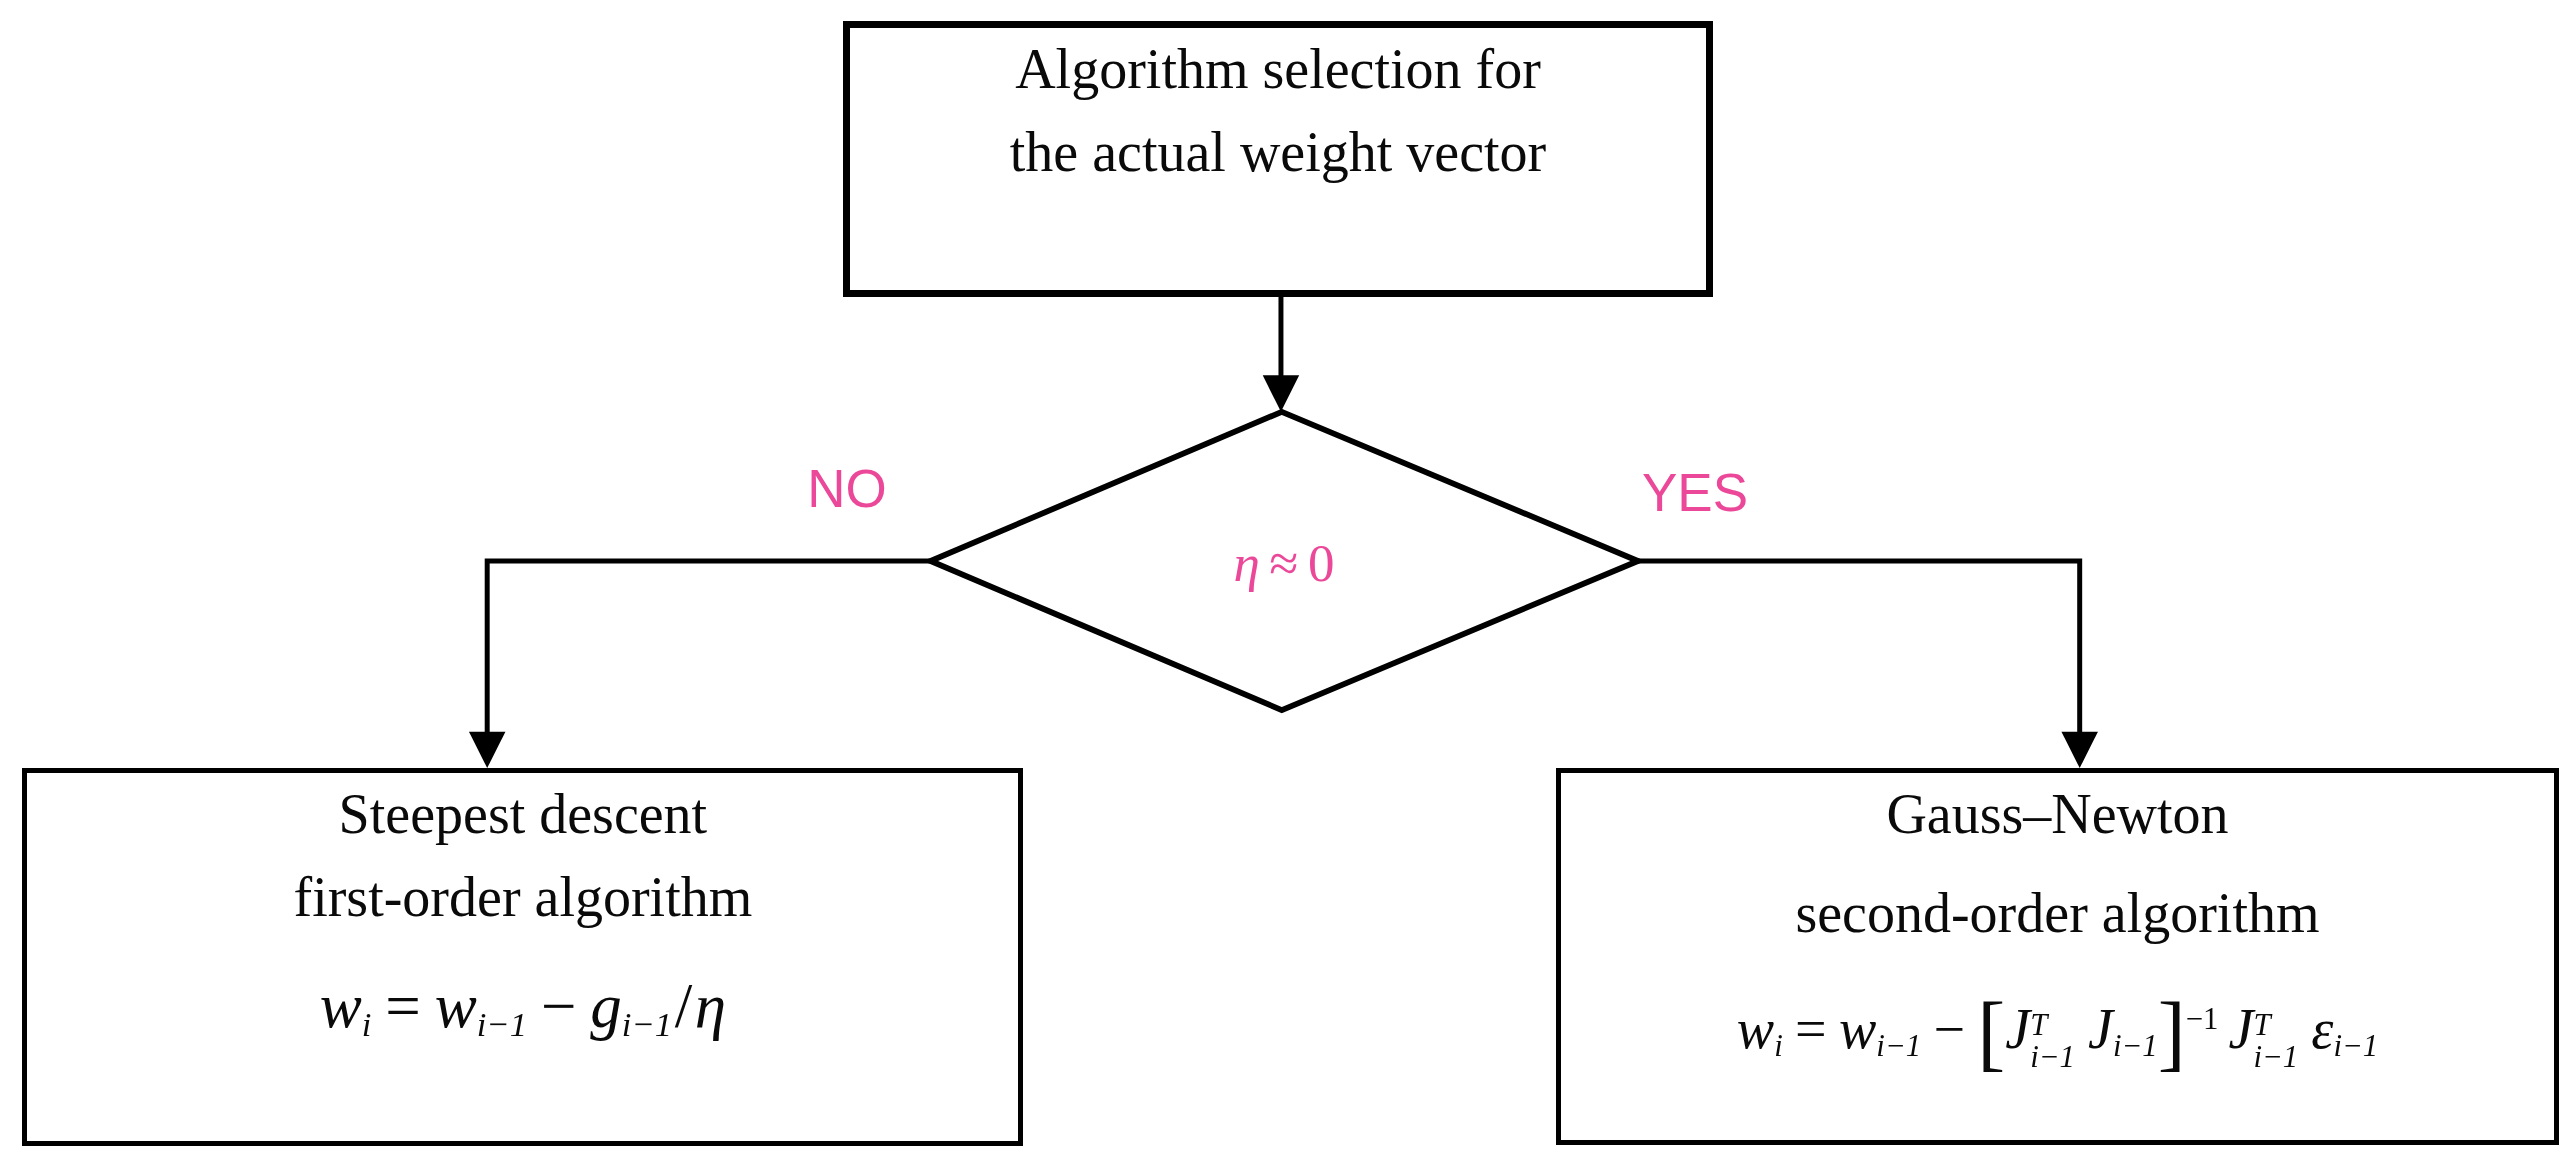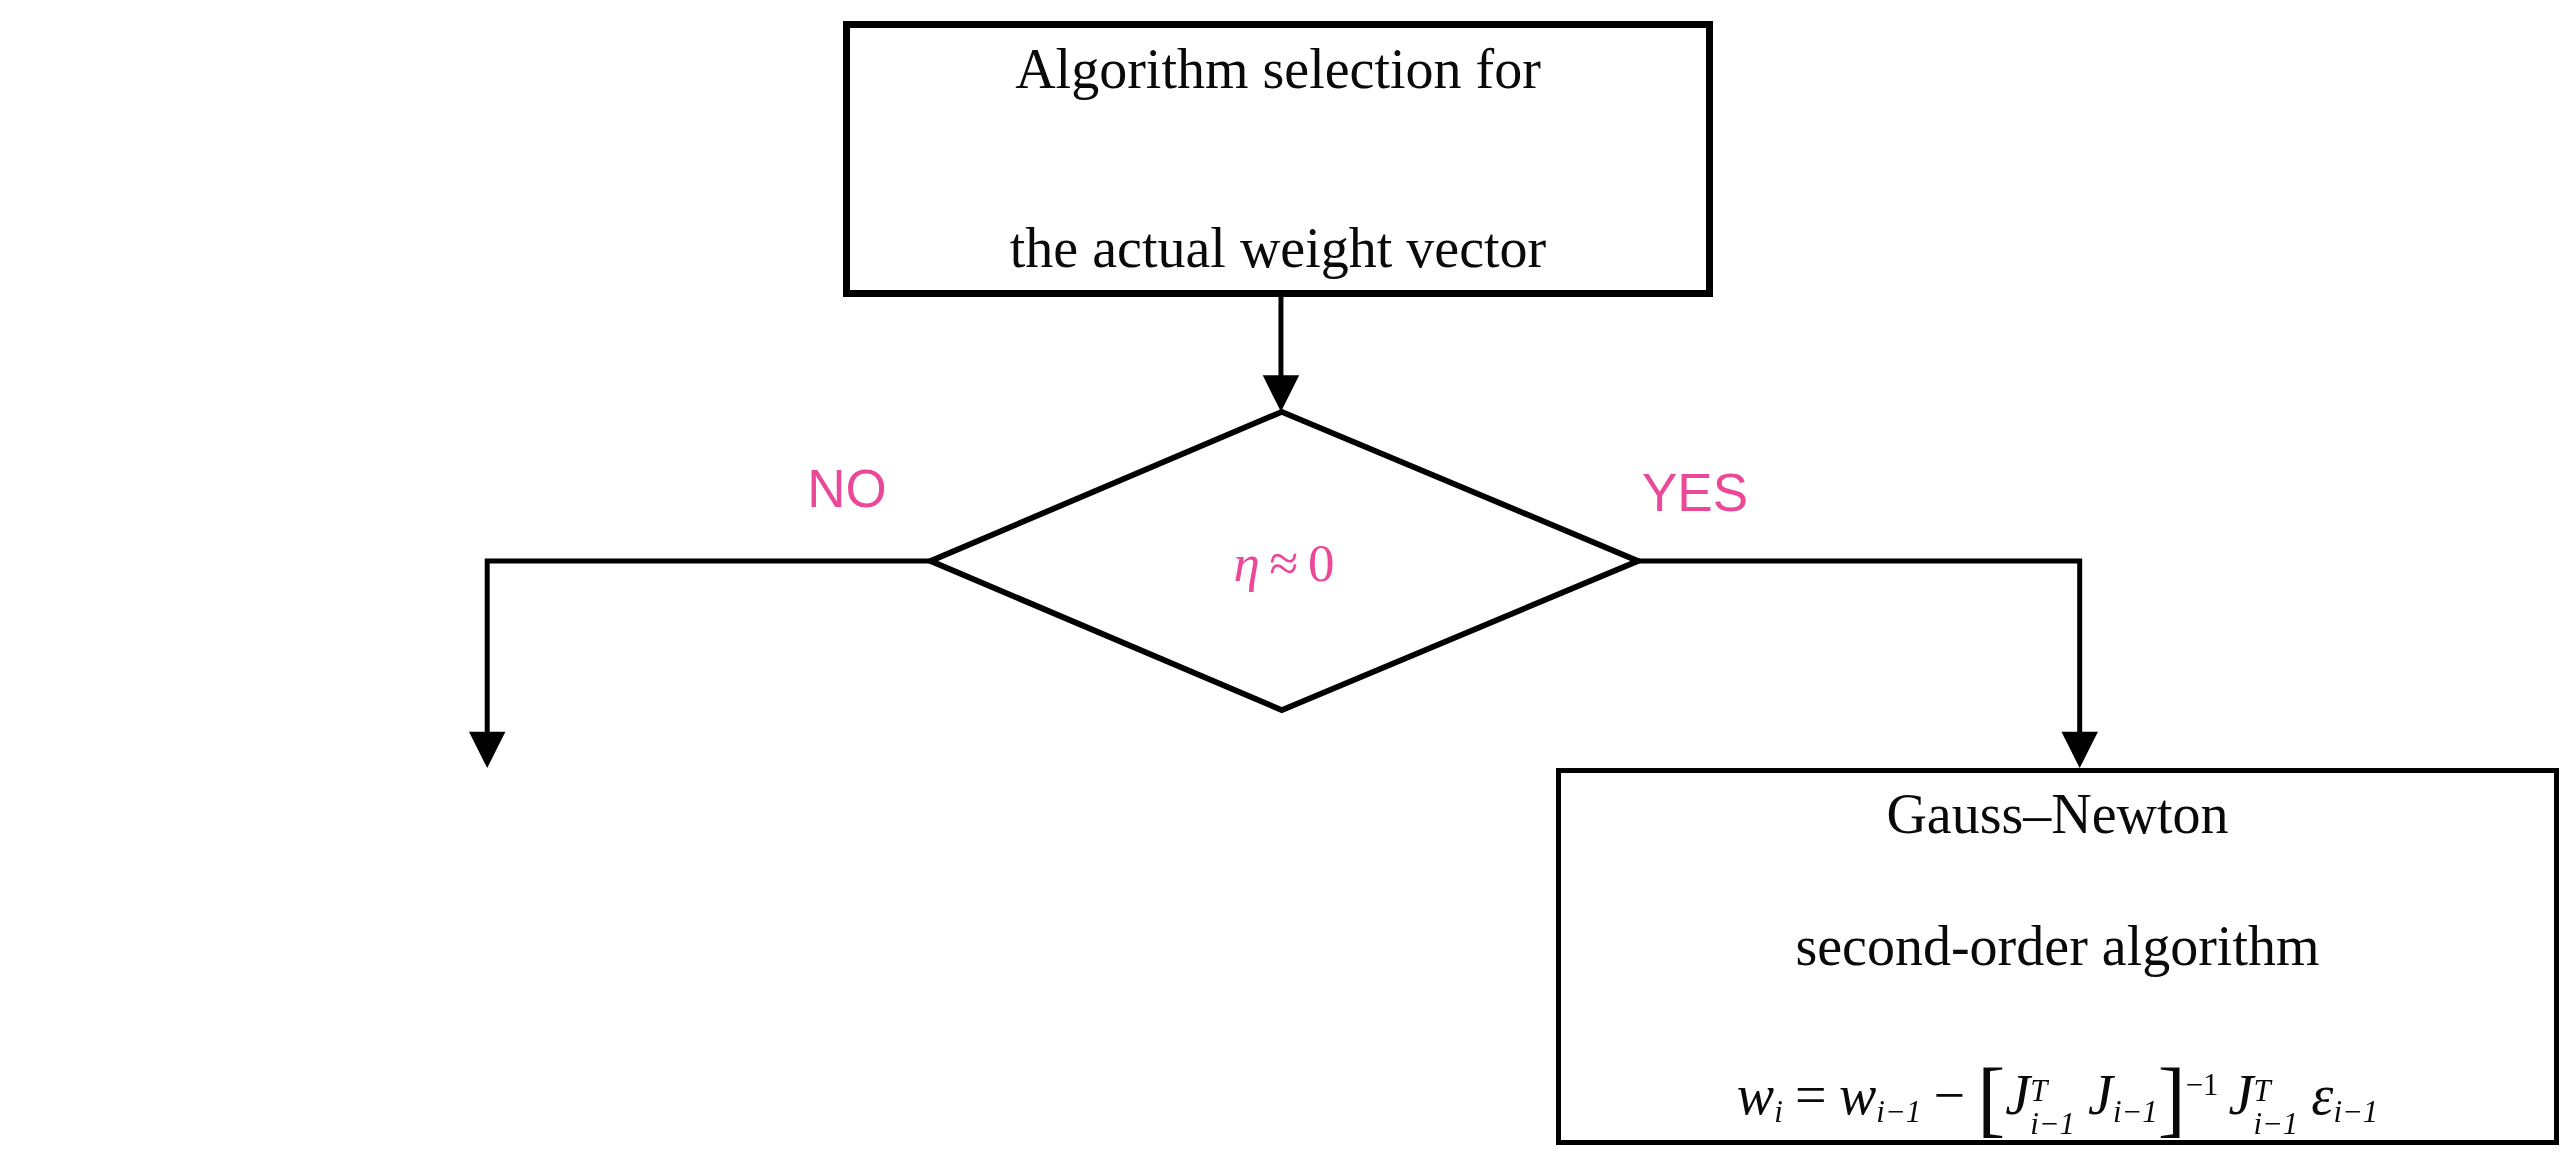--- a/index.html
+++ b/index.html
@@ -35,21 +35,21 @@
     stroke-width: 7;
   }
   .box {
     position: absolute;
     box-sizing: border-box;
     background: #ffffff;
     border: 6.6px solid #000000;
     display: flex;
     flex-direction: column;
     align-items: center;
-    justify-content: space-between;
+    justify-content: flex-start;
     text-align: center;
   }
   .box-top {
     left: 843px; top: 21px;
     width: 870px; height: 276px;
     border-width: 7.5px;
   }
   .box-left {
     left: 22.4px; top: 768px;
     width: 1001px; height: 378px;
@@ -150,20 +150,25 @@
   <div class="box box-top">
     <div class="bline">Algorithm selection for</div>
     <div class="bline">the actual weight vector</div>
   </div>
 
   <div class="branch-label label-no">NO</div>
   <div class="branch-label label-yes">YES</div>
 
   <div class="diamond-label"><span class="mi">η</span><span class="rel">≈</span><span>0</span></div>
 
+  <div class="box box-left">
+    <div class="bline">Steepest descent</div>
+    <div class="bline">first-order algorithm</div>
+    <div class="formula formula-left"><span class="mi">w</span><sub class="fsub">i</sub><span class="op">=</span><span class="mi">w</span><sub class="fsub">i−1</sub><span class="op">−</span><span class="mi">g</span><sub class="fsub">i−1</sub><span class="slash">/</span><span class="mi">η</span></div>
+  </div>
 
   <div class="box box-right">
     <div class="bline">Gauss–Newton</div>
     <div class="bline">second-order algorithm</div>
     <div class="formula formula-right"><span class="mi">w</span><sub class="fsub">i</sub><span class="op">=</span><span class="mi">w</span><sub class="fsub">i−1</sub><span class="op">−</span><span class="brk">[</span><span class="mi">J</span><span class="stack">
           <span class="stk-top">T</span>
           <span class="stk-bot">i−1</span>
         </span><span class="thin-gap"></span><span class="mi">J</span><sub class="fsub">i−1</sub><span class="brk">]</span><sup class="fsup">−1</sup><span class="thin-gap"></span><span class="mi">J</span><span class="stack">
           <span class="stk-top">T</span>
           <span class="stk-bot">i−1</span>

